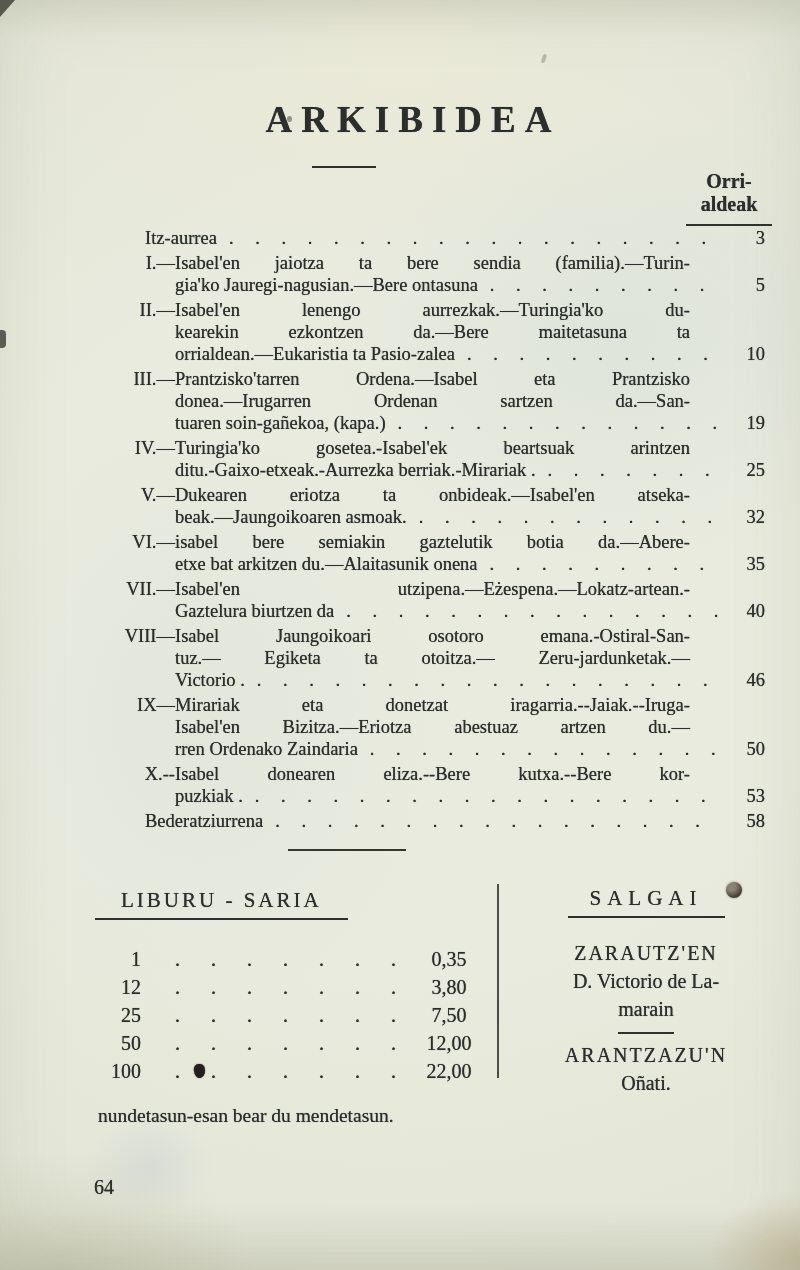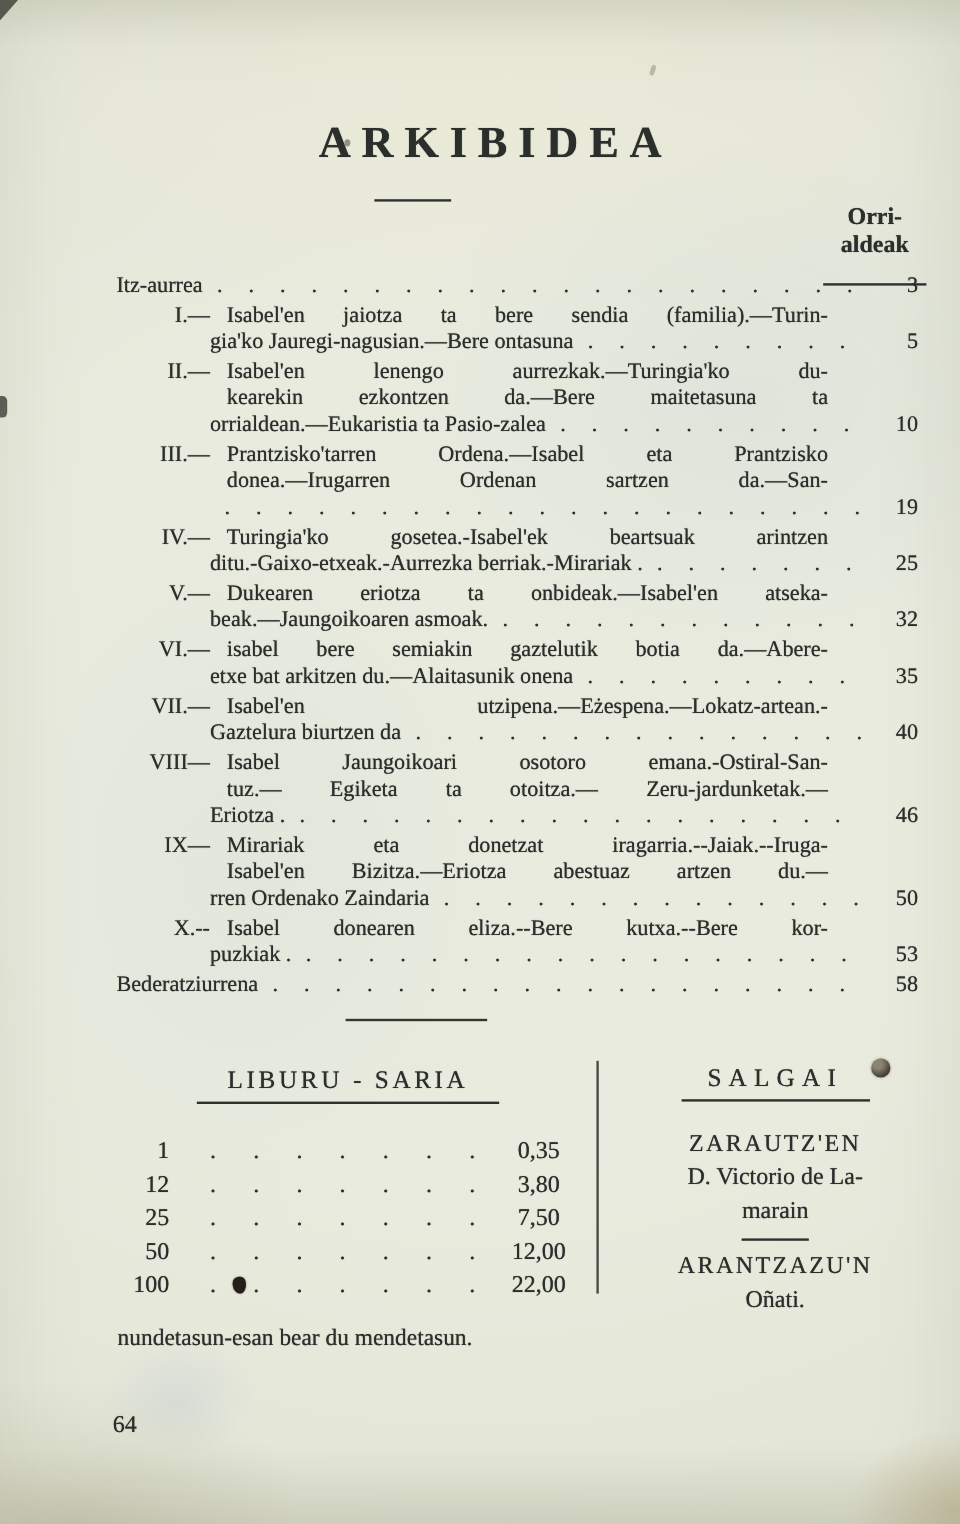--- a/index.html
+++ b/index.html
@@ -19,42 +19,42 @@
   }
   .ink{color:#2a2f2c;text-shadow:0 0 .7px rgba(42,47,44,.85);}
 
   
   .title{position:absolute;top:98px;left:0;width:100%;text-align:center;
          font-weight:bold;font-size:37px;letter-spacing:9px;margin-left:13px;}
   .title-rule{position:absolute;top:166px;left:312px;width:64px;height:0;
          border-top:2px solid #2d322f;}
   .pages-head{position:absolute;top:170px;right:28px;width:86px;text-align:center;
          font-weight:bold;font-size:20px;line-height:23px;
-         border-bottom:2px solid #2d322f;padding-bottom:20px;}
+         border-bottom:2px solid #2d322f;padding-bottom:8px;}
 
   
   .toc{position:absolute;left:97px;top:227px;width:668px;
        font-size:18.5px;line-height:22px;}
   .toc-entry{position:relative;padding-left:78px;margin-bottom:3px;}
-  .toc-entry.plain{padding-left:0;}
+  .toc-entry.plain{padding-left:0;margin-left:48px;}
   .roman{position:absolute;left:0;top:0;width:78px;text-align:right;}
-  .tline.full{margin-right:75px;text-align:justify;text-align-last:justify;margin-left:14px;}
+  .tline.full{margin-right:75px;text-align:justify;text-align-last:justify;}
   .tline.last{display:flex;align-items:baseline;}
   .tline.last .dots{flex:1 1 0;min-width:0;overflow:hidden;white-space:nowrap;
        word-spacing:17px;padding:0 20px 0 12px;}
   .tline.last .pg{flex:0 0 auto;min-width:44px;text-align:right;}
 
   
   .mid-rule{position:absolute;top:849px;left:288px;width:118px;height:0;
        border-top:2px solid #33382f;}
 
   
   .left-col{position:absolute;left:95px;top:888px;width:390px;}
   .right-col{position:absolute;left:512px;top:886px;width:268px;text-align:center;}
-  .col-heading{text-align:center;font-size:21px;}
+  .col-heading{font-size:21px;}
   .col-heading .hd{display:inline-block;letter-spacing:3px;
        border-bottom:2px solid #2d322f;padding:0 26px 5px;}
   .right-col .col-heading .hd{letter-spacing:6px;padding:0 22px 5px;}
   .price-rows{margin-top:25px;font-size:20px;}
   .price-row{display:flex;align-items:baseline;line-height:28px;}
   .price-row .qty{flex:0 0 46px;text-align:right;}
   .price-row .dots{flex:1 1 0;min-width:0;overflow:hidden;white-space:nowrap;
        word-spacing:26px;padding:0 18px 0 34px;}
   .price-row .price{flex:0 0 72px;text-align:center;}
   .sale-lines{margin-top:21px;font-size:20px;line-height:28px;}
@@ -135,20 +135,21 @@
       <span class="dots">. . . . . . . . . . . . . . . . . . . . . . . . .</span>
       <span class="pg">10</span>
     </div>
   </div>
 
   <div class="toc-entry">
     <span class="roman">III.—</span>
     <div class="tline full">Prantzisko'tarren Ordena.—Isabel eta Prantzisko</div>
     <div class="tline full">donea.—Irugarren Ordenan sartzen da.—San-</div>
     <div class="tline last">
+      <span class="txt">tuaren soin-gañekoa, (kapa.)</span>
       <span class="dots">. . . . . . . . . . . . . . . . . . . . . . . . .</span>
       <span class="pg">19</span>
     </div>
   </div>
 
   <div class="toc-entry">
     <span class="roman">IV.—</span>
     <div class="tline full">Turingia'ko gosetea.-Isabel'ek beartsuak arintzen</div>
     <div class="tline last">
       <span class="txt">ditu.-Gaixo-etxeak.-Aurrezka berriak.-Mirariak .</span>
@@ -185,21 +186,21 @@
       <span class="dots">. . . . . . . . . . . . . . . . . . . . . . . . .</span>
       <span class="pg">40</span>
     </div>
   </div>
 
   <div class="toc-entry">
     <span class="roman">VIII—</span>
     <div class="tline full">Isabel Jaungoikoari osotoro emana.-Ostiral-San-</div>
     <div class="tline full">tuz.— Egiketa ta otoitza.— Zeru-jardunketak.—</div>
     <div class="tline last">
-      <span class="txt">Eriotza .</span>
+      <span class="txt">Victorio .</span>
       <span class="dots">. . . . . . . . . . . . . . . . . . . . . . . . .</span>
       <span class="pg">46</span>
     </div>
   </div>
 
   <div class="toc-entry">
     <span class="roman">IX—</span>
     <div class="tline full">Mirariak eta donetzat iragarria.--Jaiak.--Iruga-</div>
     <div class="tline full">Isabel'en Bizitza.—Eriotza abestuaz artzen du.—</div>
     <div class="tline last">

